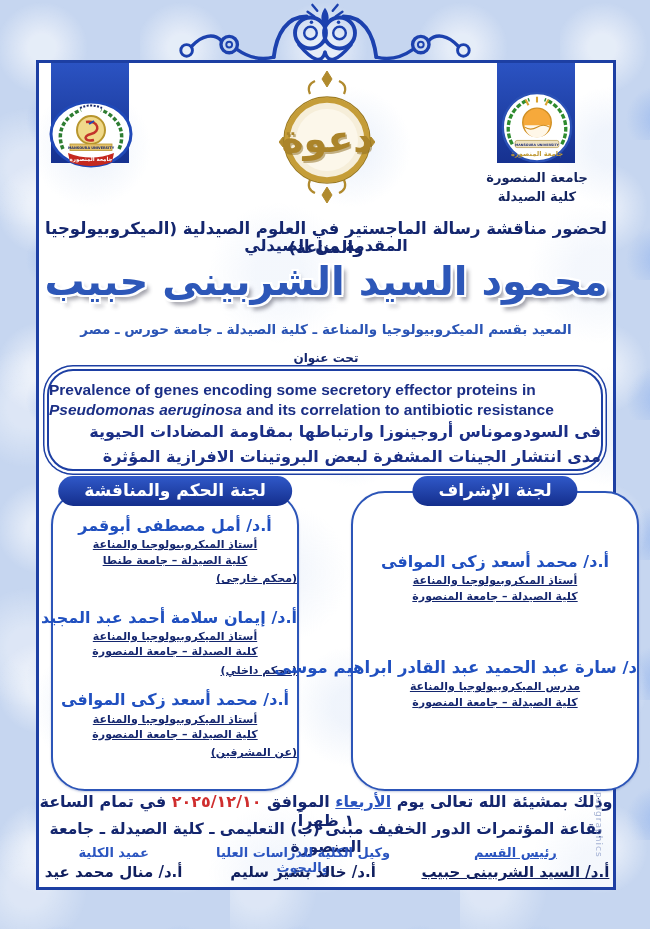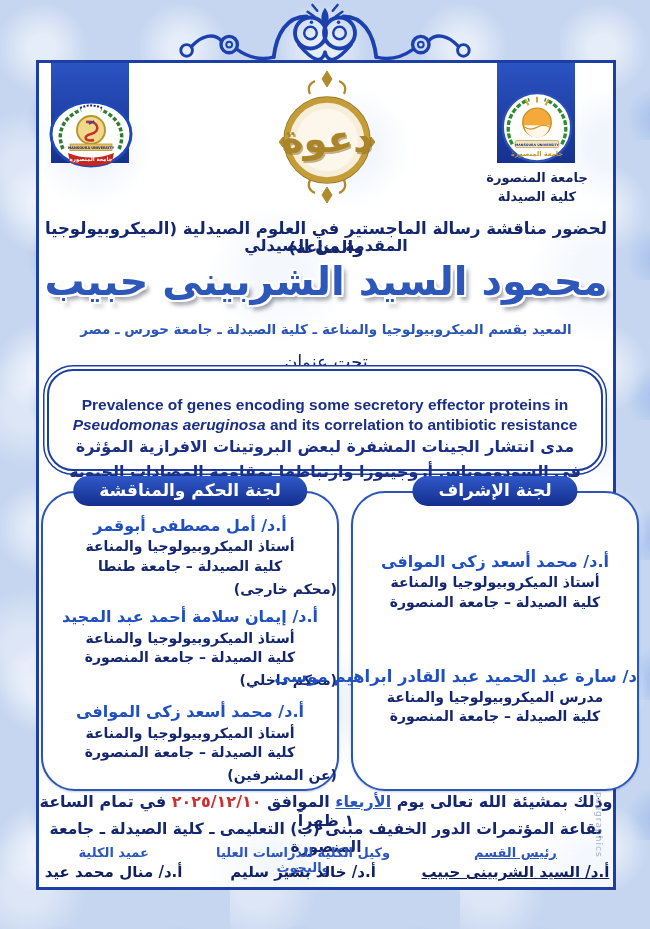--- a/index.html
+++ b/index.html
@@ -21,38 +21,38 @@
     background-size:260px 280px, 320px 300px;}
   .abs{position:absolute;}
   .band{width:78px;height:100px;background:linear-gradient(180deg,#2b53c2,#16318f);}
   .ctr{width:100%;text-align:center;}
   .navy{color:#14266e;}
   .intro-1{top:156px;font-size:16.5px;font-weight:bold;}
   .intro-2{top:173px;font-size:16px;font-weight:bold;}
   .cand-name{top:194px;font-size:40px;font-weight:bold;color:#2d57b8;line-height:1.2;
     text-shadow:-2px -2px 0 #fff,2px -2px 0 #fff,-2px 2px 0 #fff,2px 2px 0 #fff,0 -2px 0 #fff,0 2px 0 #fff,-2px 0 0 #fff,2px 0 0 #fff,4px 5px 4px rgba(40,40,60,.45);}
   .cand-title{top:258px;font-size:13.5px;font-weight:bold;color:#2b55b5;}
-  .under-title{top:288px;font-size:18px;font-weight:normal;}
+  .under-title{top:288px;font-size:12px;font-weight:bold;}
   .thesis-box{left:8px;top:306px;width:556px;height:102px;box-sizing:border-box;
     border:2.5px solid #1d3fa3;border-radius:26px;background:#fff;
     box-shadow:0 0 0 2.5px #ffffff,0 0 0 4px #1d3fa3;
-    padding-top:24px;text-align:center;}
+    padding-top:9px;}
   .th-en{font-family:"Liberation Sans",sans-serif;font-size:15.5px;font-weight:bold;color:#1b2f86;line-height:1.3;}
   .th-ar{font-size:16px;font-weight:bold;color:#1b2f86;line-height:1.55;}
   .cbox{box-sizing:border-box;border:2px solid #2c55b8;border-radius:34px;background:#fff;
     box-shadow:0 1px 2px rgba(30,60,140,.25);}
-  .box-left{left:2px;top:428px;width:298px;height:300px;}
+  .box-left{left:12px;top:428px;width:248px;height:300px;}
   .box-right{left:312px;top:428px;width:288px;height:300px;}
   .pill{position:absolute;top:-17px;left:50%;transform:translateX(-50%);
     background:linear-gradient(180deg,#3059c9,#142e8c);color:#fff;font-size:17px;font-weight:bold;
     padding:4px 26px 6px 26px;border-radius:20px;white-space:nowrap;}
   .member{text-align:center;line-height:1.4;}
   .m-name{font-size:16px;font-weight:bold;color:#2050c0;white-space:nowrap;}
   .m-name-sm{font-size:16.5px;text-align:right;}
-  .m-role,.m-affil,.m-note{font-size:14px;font-weight:bold;color:#14266e;}
+  .m-role,.m-affil,.m-note{font-size:11px;font-weight:bold;color:#14266e;text-decoration:underline;}
   .m-note{margin-top:3px;text-align:right;}
   .foot-date{top:729px;font-size:16px;font-weight:bold;}
   .foot-venue{top:757px;font-size:15.5px;font-weight:bold;}
   .sig-row{left:0;width:100%;display:flex;direction:rtl;}
   .sig-titles{top:782px;}
   .sig-names{top:800px;}
   .sig-col1{width:34%;text-align:center;text-decoration:underline;}
   .sig-col2{width:40%;text-align:center;}
   .sig-col3{width:26%;text-align:center;}
   .sig-title{font-size:13px;font-weight:bold;color:#2b55c0;}
@@ -156,33 +156,33 @@
 
     <div class="abs ctr rtl navy intro-1">لحضور مناقشة رسالة الماجستير في العلوم الصيدلية (الميكروبيولوجيا والمناعة)</div>
     <div class="abs ctr rtl navy intro-2">المقدمة من الصيدلي</div>
     <div class="abs ctr rtl cand-name">محمود السيد الشربينى حبيب</div>
     <div class="abs ctr rtl cand-title">المعيد بقسم الميكروبيولوجيا والمناعة ـ كلية الصيدلة ـ جامعة حورس ـ مصر</div>
     <div class="abs ctr rtl navy under-title">تحت عنوان</div>
 
     <div class="abs thesis-box">
       <div class="th-en">Prevalence of genes encoding some secretory effector proteins in</div>
       <div class="th-en"><i>Pseudomonas aeruginosa</i><span> and its correlation to antibiotic resistance</span></div>
+      <div class="th-ar rtl">فى السودوموناس أروجينوزا وارتباطها بمقاومة المضادات الحيوية</div>
       <div class="th-ar rtl">مدى انتشار الجينات المشفرة لبعض البروتينات الافرازية المؤثرة</div>
-      <div class="th-ar rtl">فى السودوموناس أروجينوزا وارتباطها بمقاومة المضادات الحيوية</div>
     </div>
 
     <div class="abs cbox box-left">
       <div class="pill rtl">لجنة الحكم والمناقشة</div>
       <div class="member rtl" style="margin-top:22px;">
         <div class="m-name">أ.د/ أمل مصطفى أبوقمر</div>
         <div class="m-role">أستاذ الميكروبيولوجيا والمناعة</div>
         <div class="m-affil">كلية الصيدلة – جامعة طنطا</div>
         <div class="m-note">(محكم خارجى)</div>
       </div>
-      <div class="member rtl" style="margin-top:7px;">
+      <div class="member rtl" style="margin-top:20px;">
         <div class="m-name">أ.د/ إيمان سلامة أحمد عبد المجيد</div>
         <div class="m-role">أستاذ الميكروبيولوجيا والمناعة</div>
         <div class="m-affil">كلية الصيدلة – جامعة المنصورة</div>
         <div class="m-note">(محكم داخلي)</div>
       </div>
       <div class="member rtl" style="margin-top:11px;">
         <div class="m-name">أ.د/ محمد أسعد زكى الموافى</div>
         <div class="m-role">أستاذ الميكروبيولوجيا والمناعة</div>
         <div class="m-affil">كلية الصيدلة – جامعة المنصورة</div>
         <div class="m-note">(عن المشرفين)</div>

